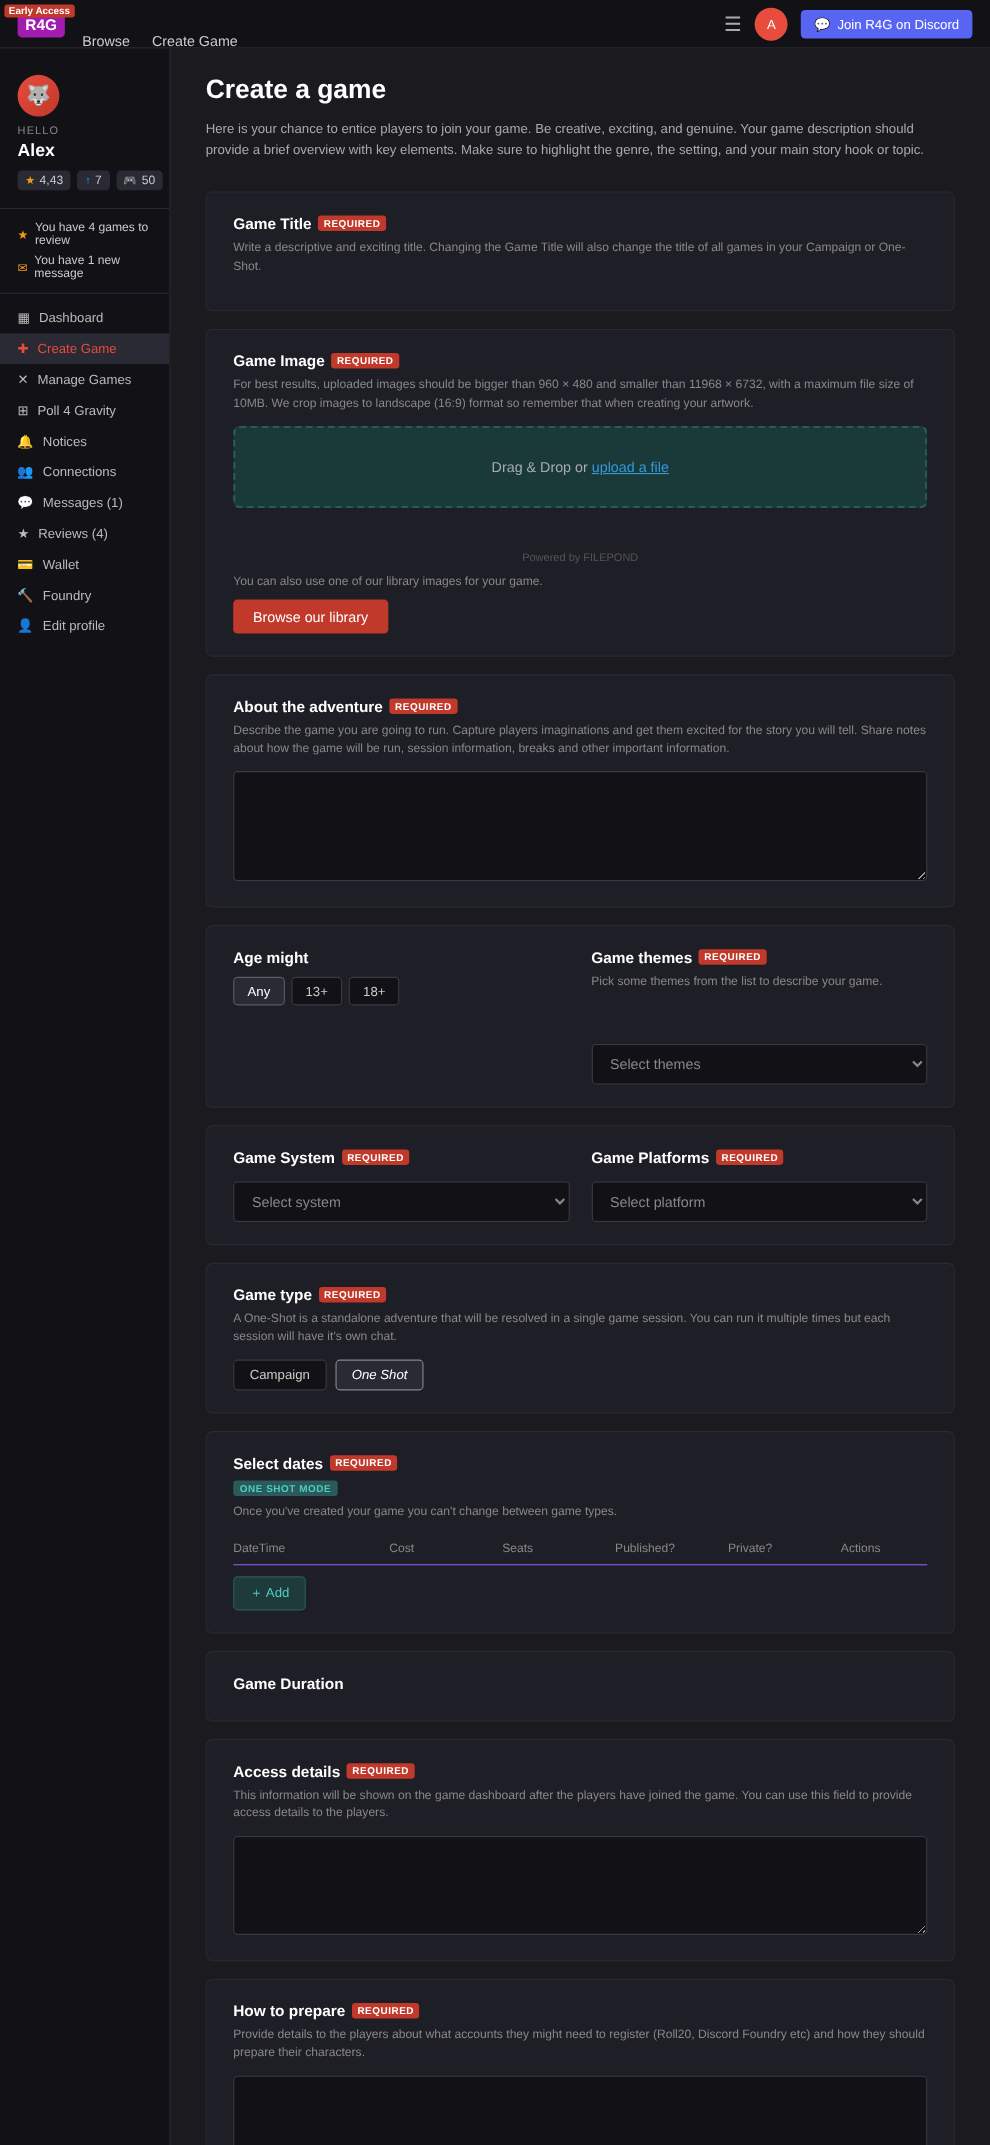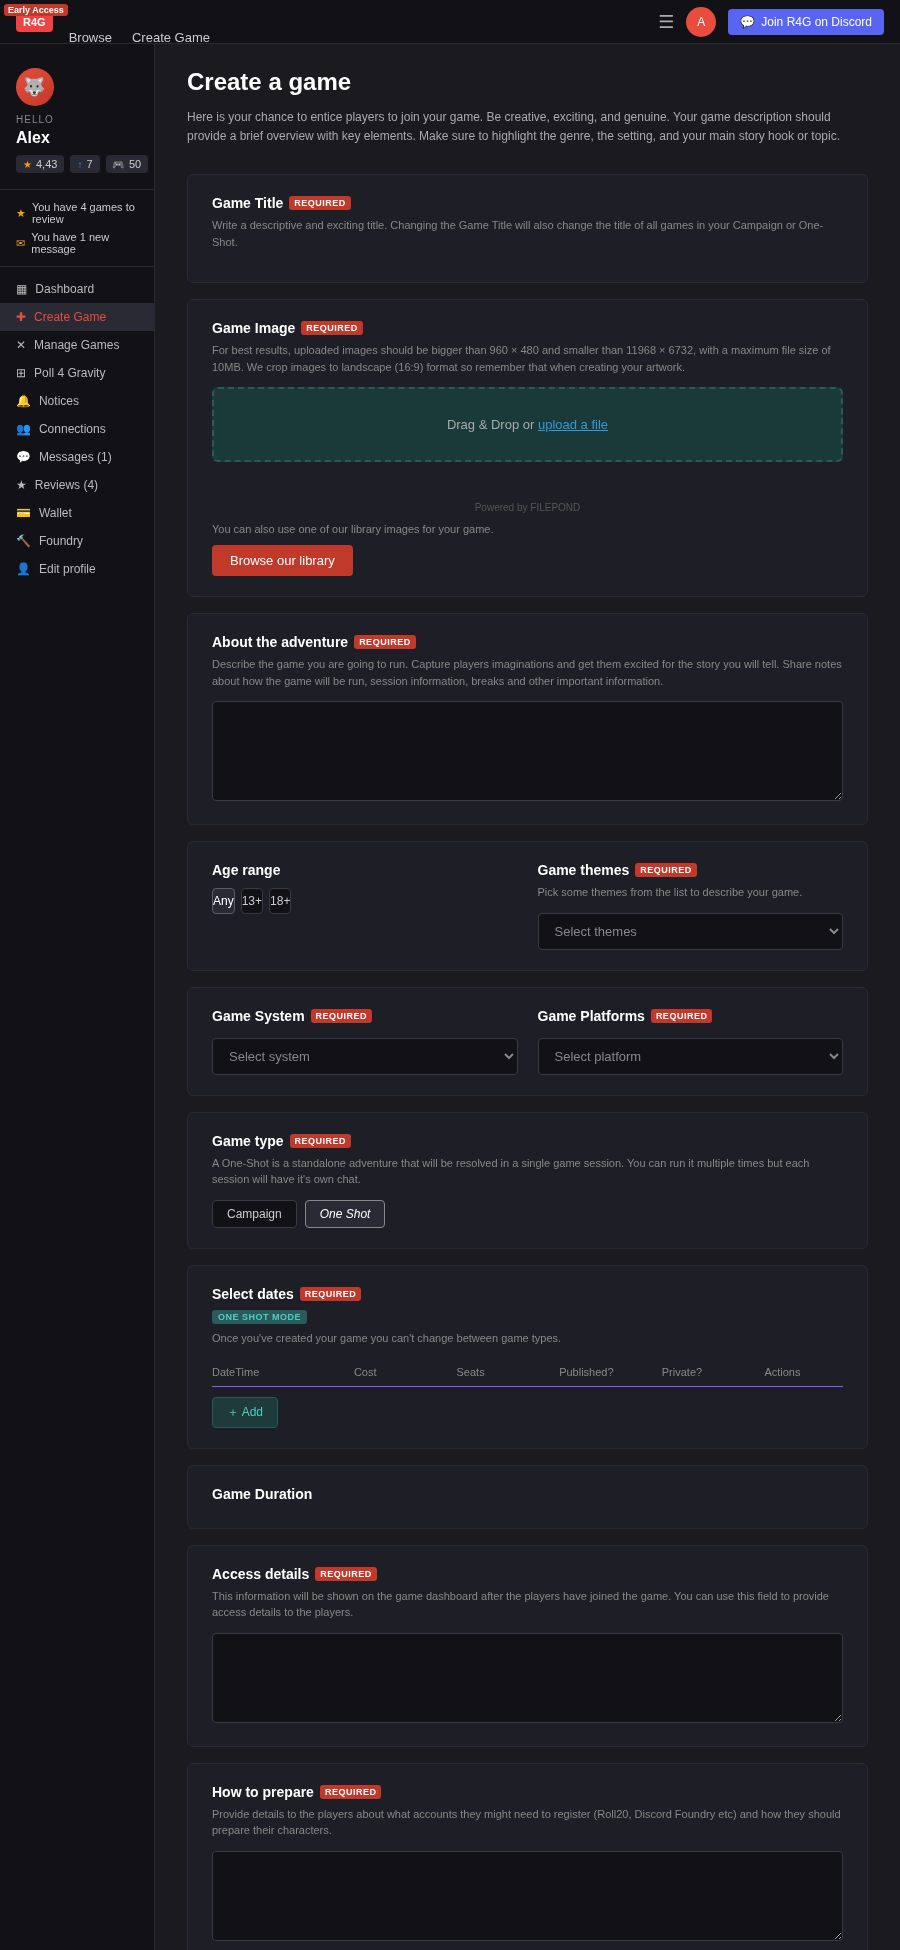--- a/index.html
+++ b/index.html
@@ -31,24 +31,24 @@
       color: #fff;
       font-size: 9px;
       font-weight: 700;
       padding: 1px 4px;
       border-radius: 3px;
       position: absolute;
       top: 4px;
       left: 4px;
     }
     .logo-box {
-      background: #ef4444;
+      background: #a21caf;
       color: #fff;
       font-weight: 900;
-      font-size: 11px;
+      font-size: 14px;
       padding: 4px 7px;
       border-radius: 4px;
       margin-top: 6px;
     }
     .header-nav {
       display: flex;
       gap: 20px;
       margin-left: 16px;
       margin-top: 32px;
     }
@@ -307,41 +307,42 @@
     .age-btns {
       display: flex;
       gap: 6px;
       margin-top: 10px;
     }
     .age-btn {
       background: #111116;
       border: 1px solid #3a3a45;
       color: #ccc;
       border-radius: 4px;
-      padding: 5px 0;
+      padding: 5px 12px;
       font-size: 12px;
       cursor: pointer;
     }
     .age-btn.active {
       background: #2a2a35;
       border-color: #5a5a6a;
       color: #fff;
     }
 
     
     select {
       width: 100%;
       background: #111116;
       border: 1px solid #3a3a45;
       border-radius: 4px;
       padding: 9px 12px;
       color: #888;
       font-size: 13px;
       cursor: pointer;
       appearance: auto;
+      margin-top: 36px;
     }
 
     
     .type-btns {
       display: flex;
       gap: 8px;
       margin-top: 8px;
     }
     .type-btn {
       background: #111116;
@@ -593,21 +594,21 @@
         <span class="required-badge">REQUIRED</span>
       </div>
       <p class="section-desc">Describe the game you are going to run. Capture players imaginations and get them excited for the story you will tell. Share notes about how the game will be run, session information, breaks and other important information.</p>
       <textarea class="text-input tall" style="min-height: 100px;"></textarea>
     </div>
 
     <div class="form-section">
       <div class="two-col">
         <div>
           <div class="section-title">
-            <span>Age range</span>
+            <span>Age might</span>
           </div>
           <div class="age-btns">
             <button class="age-btn active">Any</button>
             <button class="age-btn">13+</button>
             <button class="age-btn">18+</button>
           </div>
         </div>
         <div>
           <div class="section-title">
             <span>Game themes</span>

